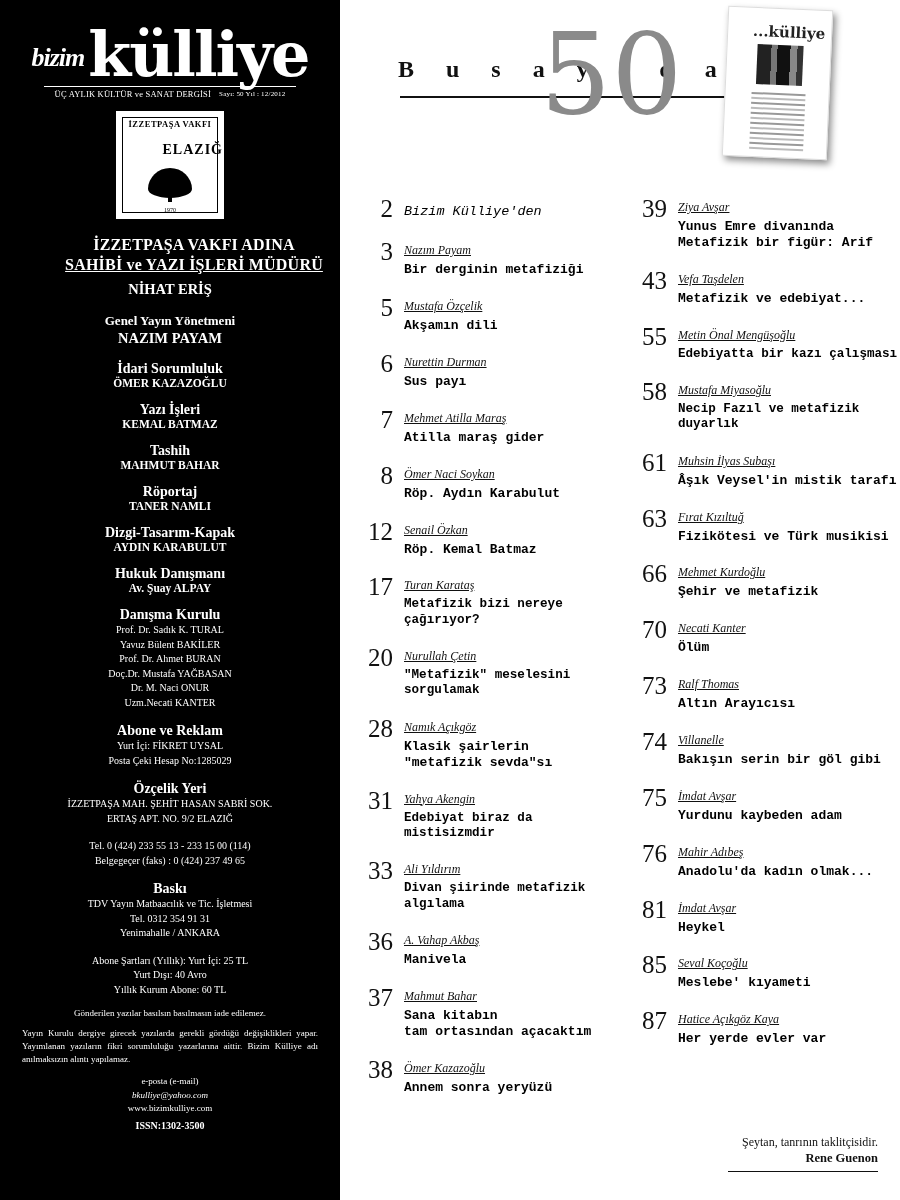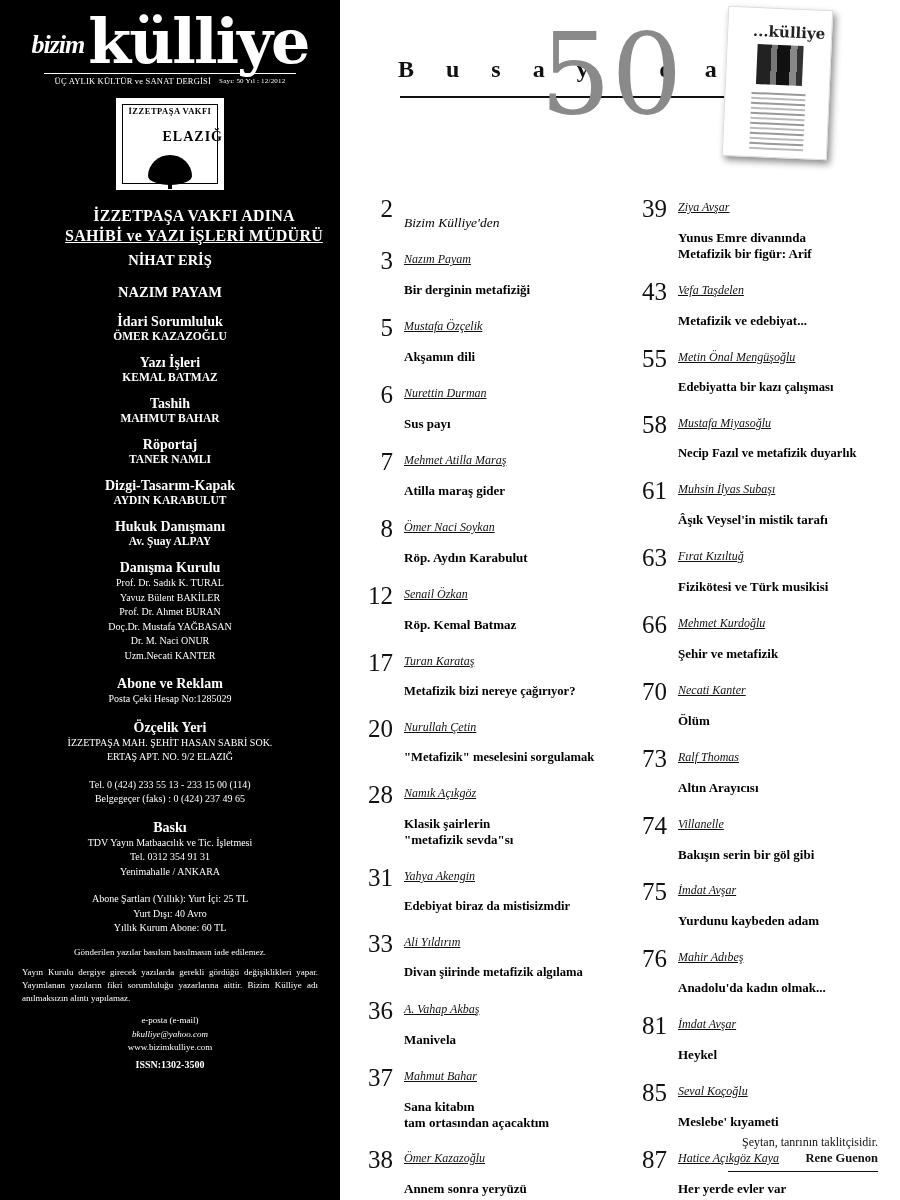--- a/index.html
+++ b/index.html
@@ -11,40 +11,40 @@
     position: relative;
     overflow: hidden;
   }
   .page { position:relative; width:900px; height:1200px; background:#fff; }
 
   
   .left-col {
     position:absolute; left:0; top:0; width:340px; height:1200px;
     background:#000; color:#fff; text-align:center;
   }
-  .masthead { padding-top:14px; }
+  .masthead { padding-top:27px; }
   .masthead-row { display:flex; align-items:flex-end; justify-content:center; gap:4px; }
   .bizim {
     font-family:"Liberation Serif", serif; font-style:italic; font-weight:bold;
     font-size:26px; line-height:1; margin-bottom:12px; letter-spacing:-1px;
   }
   .kulliye {
     font-family:"DejaVu Serif", serif; font-weight:bold; font-size:62px;
     line-height:0.9; letter-spacing:-2px;
   }
   .sub-line {
     font-size:8.5px; letter-spacing:0.2px; margin-top:2px;
     display:flex; justify-content:center; align-items:center; gap:8px;
   }
   .sub-line .issue { font-size:7px; }
   .rule-white { width:252px; height:1px; background:#fff; margin:3px auto 0; }
 
   
   .logo-box {
-    width:108px; height:92px; background:#fff; margin:12px auto 0;
+    width:108px; height:108px; background:#fff; margin:12px auto 0;
     position:relative; border:1px solid #fff;
   }
   .logo-inner { position:absolute; inset:5px; border:1px solid #000; }
   .logo-txt-top {
     position:absolute; top:7px; left:0; right:0; text-align:center;
     font-size:8.5px; font-weight:bold; color:#000; letter-spacing:0.5px;
   }
   .logo-elazig {
     position:absolute; top:30px; left:0; right:0; text-align:right;
     font-size:14px; font-weight:bold; color:#000; letter-spacing:1px;
@@ -125,21 +125,21 @@
   .pg {
     width:46px; flex:0 0 46px; text-align:right; padding-right:11px;
     font-family:"Liberation Serif", serif; font-size:25px; color:#111; line-height:1.05;
   }
   .body { padding-top:4px; }
   .author {
     font-style:italic; font-size:12px; text-decoration:underline; color:#111;
     line-height:1.25; white-space:nowrap;
   }
   .title {
-    font-size:13px; font-weight:bold; color:#000; line-height:1.22; margin-top:15px;
+    font-size:13px; font-weight:bold; color:#000; line-height:1.22; margin-top:4px;font-family:Liberation Mono, monospace;
   }
   .title.small { font-size:12.6px; }
 
   
   .quote {
     position:absolute; right:22px; bottom:28px; text-align:right; width:400px;
   }
   .quote .q { font-size:12px; color:#111; }
   .quote .a { font-size:12.5px; font-weight:bold; color:#111; margin-top:1px; }
   .quote .qrule { height:1px; background:#111; margin-top:5px; margin-left:250px; }
@@ -172,20 +172,21 @@
       <div class="logo-year">1970</div>
     </div>
 
     <div class="blk">
       <div class="t-xl">İZZETPAŞA VAKFI ADINA</div>
       <div class="t-xl underline-w">SAHİBİ ve YAZI İŞLERİ MÜDÜRÜ</div>
       <div class="t-lg" style="margin-top:5px">NİHAT ERİŞ</div>
     </div>
 
     <div class="sec">
+      <div class="t-md">Genel Yayın Yönetmeni</div>
       <div class="t-lg">NAZIM PAYAM</div>
     </div>
 
     <div class="sec">
       <div class="hd">İdari Sorumluluk</div>
       <div class="bd">ÖMER KAZAZOĞLU</div>
     </div>
     <div class="sec">
       <div class="hd">Yazı İşleri</div>
       <div class="bd">KEMAL BATMAZ</div>
@@ -212,20 +213,21 @@
       <div class="t-xs">Prof. Dr. Sadık K. TURAL</div>
       <div class="t-xs">Yavuz Bülent BAKİLER</div>
       <div class="t-xs">Prof. Dr. Ahmet BURAN</div>
       <div class="t-xs">Doç.Dr. Mustafa YAĞBASAN</div>
       <div class="t-xs">Dr. M. Naci ONUR</div>
       <div class="t-xs">Uzm.Necati KANTER</div>
     </div>
 
     <div class="sec">
       <div class="hd">Abone ve Reklam</div>
+      <div class="t-xs">Yurt İçi: FİKRET UYSAL</div>
       <div class="t-xs">Posta Çeki Hesap No:1285029</div>
     </div>
 
     <div class="sec">
       <div class="hd">Özçelik Yeri</div>
       <div class="t-xs">İZZETPAŞA MAH. ŞEHİT HASAN SABRİ SOK.</div>
       <div class="t-xs">ERTAŞ APT. NO. 9/2            ELAZIĞ</div>
     </div>
 
     <div class="sec">

